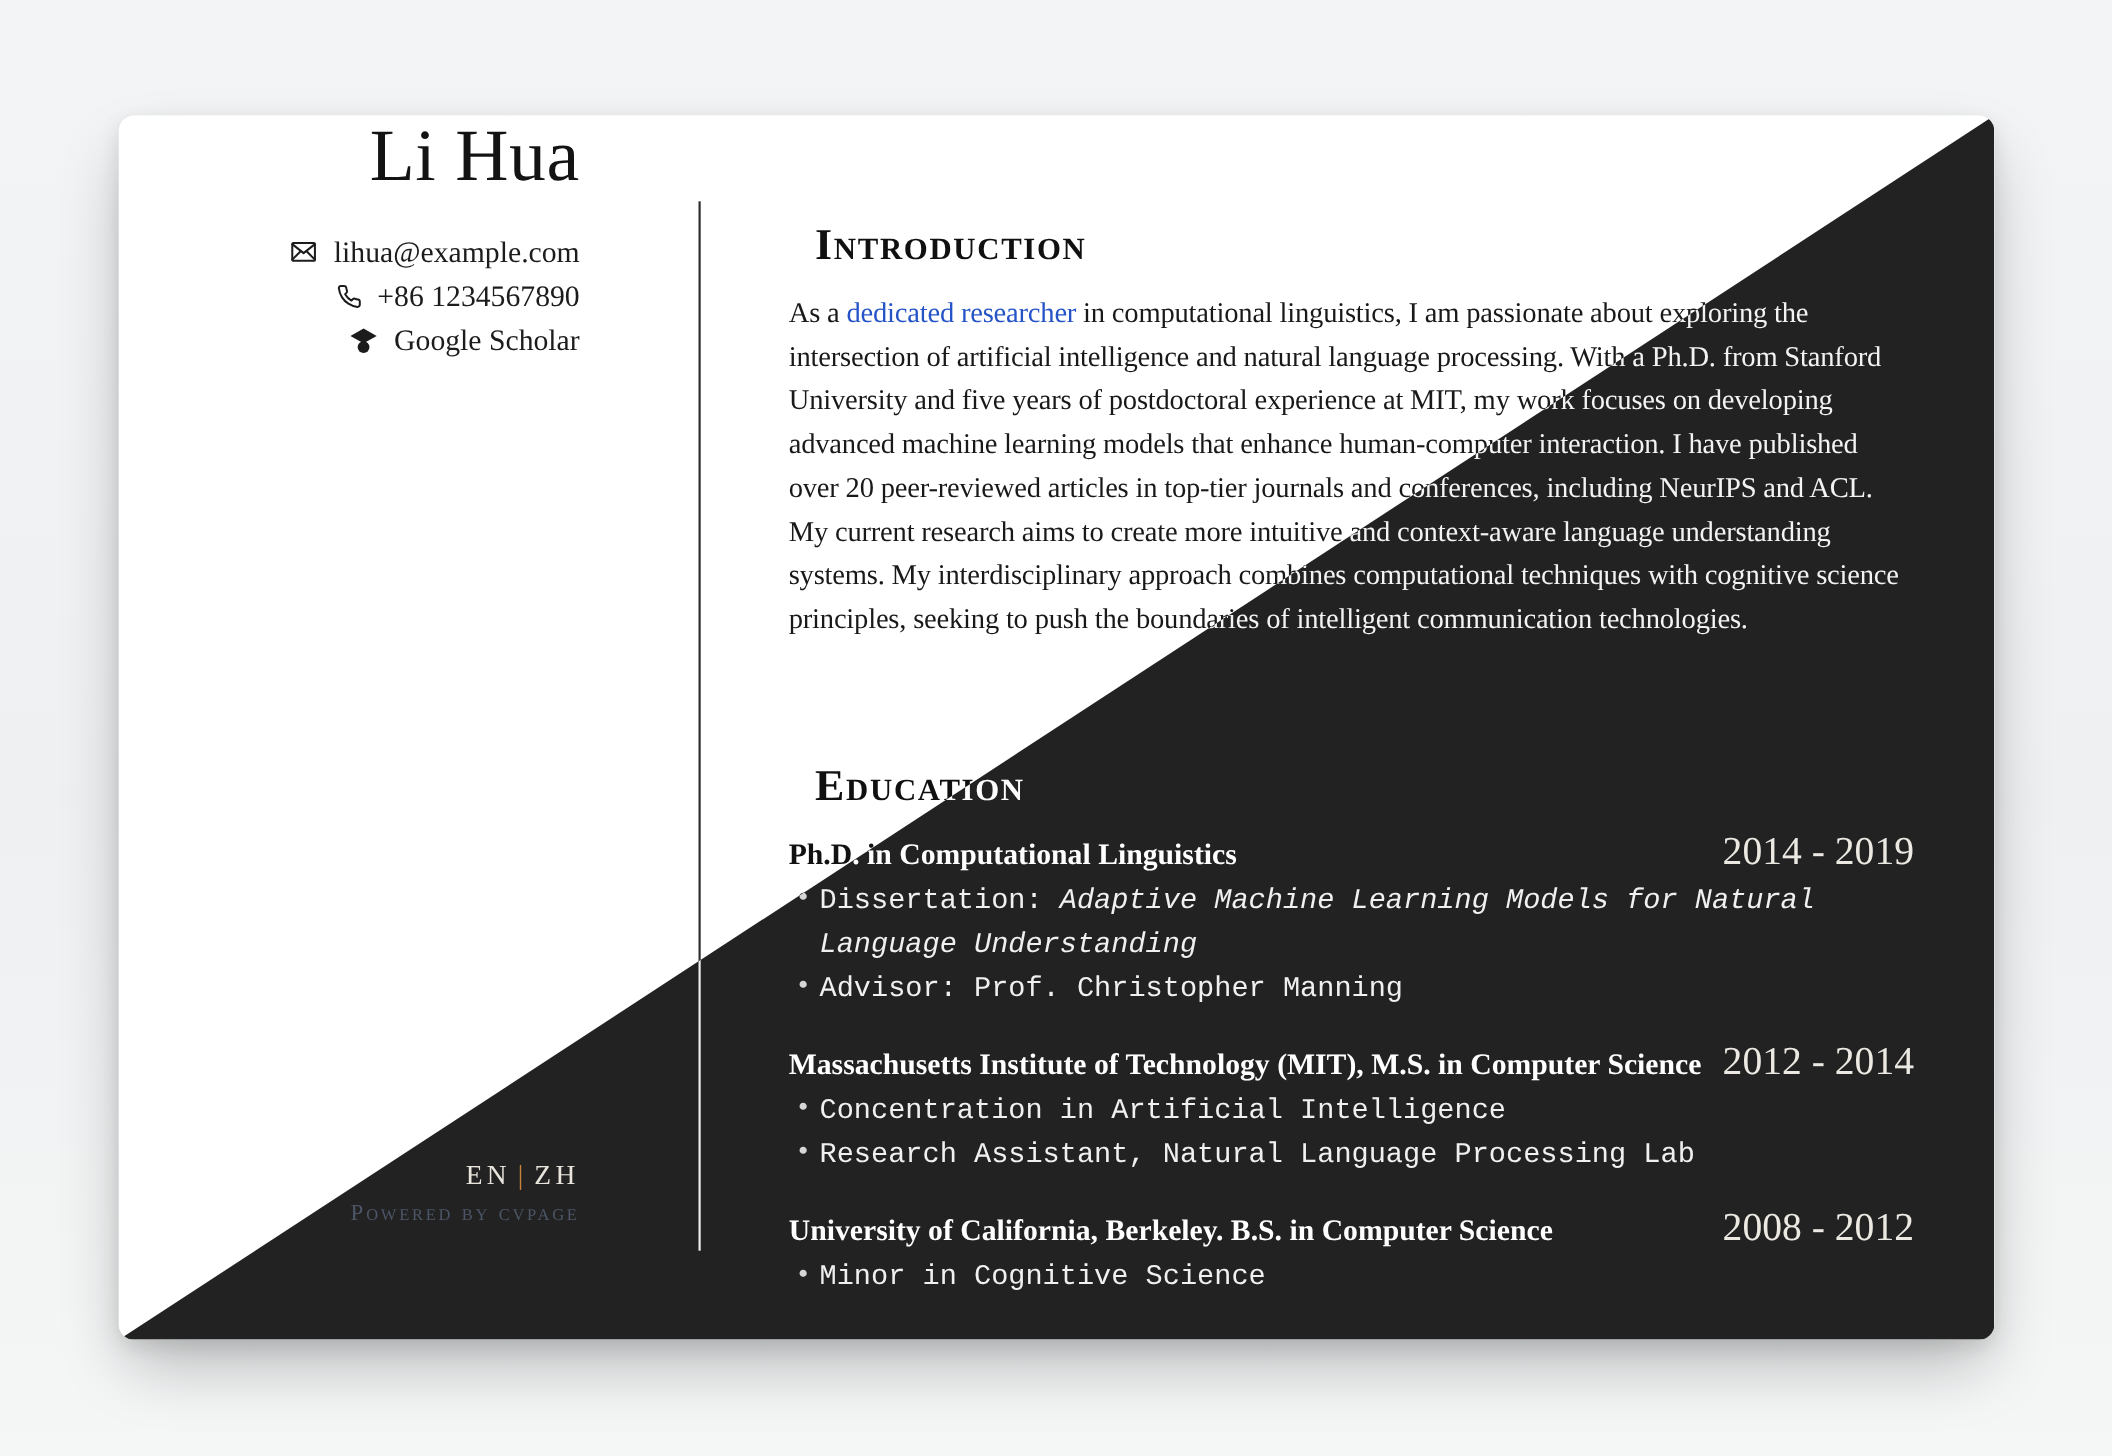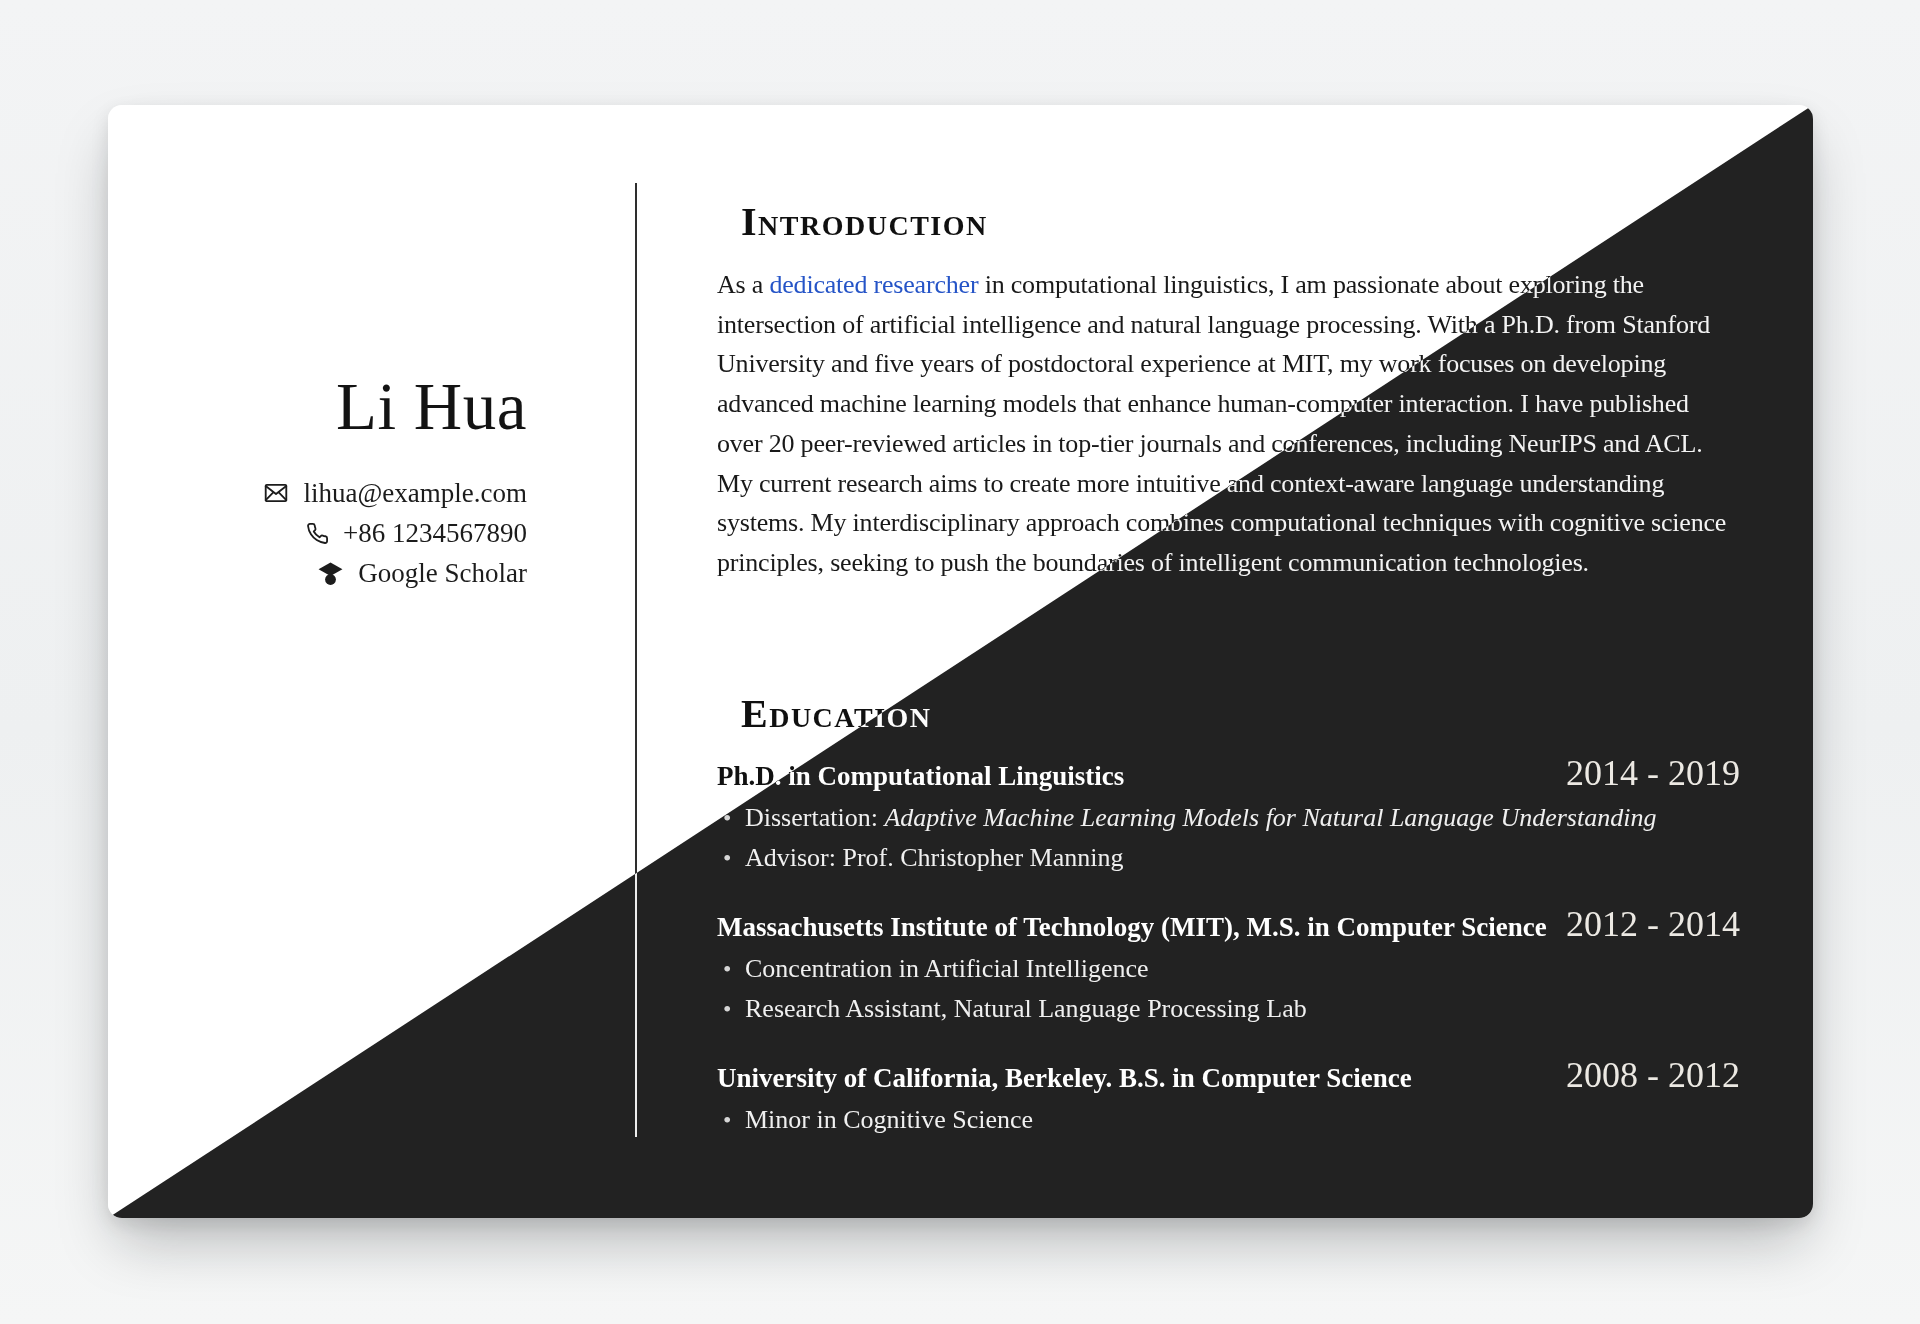--- a/index.html
+++ b/index.html
@@ -20,21 +20,21 @@
     position:absolute; inset:0; border-radius:14px; overflow:hidden;
     background:#ffffff; color:#181818;
   }
   .layer.dark {
     background:#222222; color:#f2f2f2;
     clip-path: polygon(100% 0, 100% 100%, 0 100%);
   }
 
   
   .sidebar { position:absolute; left:0; top:0; width:419px; height:100%; text-align:right; }
-  .name { margin-top:264px; font-size:67px; line-height:74px; font-weight:500; color:#131313; letter-spacing:.5px; }
+  .name { font-size:67px; line-height:74px; font-weight:500; color:#131313; letter-spacing:.5px; }
   .layer.dark .name { color:#ffffff; }
   .contact { margin-top:30px; }
   .contact-row { display:flex; justify-content:flex-end; align-items:center; gap:14px; height:40px; font-size:27px; color:#1c1c1c; }
   .layer.dark .contact-row { color:#f2f2f2; }
   .contact-row svg { flex:0 0 auto; display:block; }
   .scholar-link { color:inherit; text-decoration:none; cursor:pointer; }
 
   .side-footer { position:absolute; right:0; bottom:103px; text-align:right; }
   .lang-toggle { font-size:25px; line-height:30px; letter-spacing:4px; color:#2e2e2e; }
   .layer.dark .lang-toggle { color:#e9e5dc; }
@@ -61,21 +61,21 @@
   .layer.dark .link { color:#7f9fe8; }
 
   .heading-education { margin-top:66px; }
   .entry { margin-top:26px; }
   .entry:first-child { margin-top:14px; }
   .entry-head { display:flex; justify-content:space-between; align-items:baseline; gap:10px; line-height:40px; }
   .entry-title { font-size:27px; font-weight:700; color:#111111; }
   .layer.dark .entry-title { color:#ffffff; }
   .entry-period { font-size:36px; white-space:nowrap; color:#2a2a2a; }
   .layer.dark .entry-period { color:#ece9e3; }
-  .bullets { list-style:none; margin-top:2px; }
+  .bullets { list-style:none; margin-top:2px;font-family:Liberation Mono, monospace; }
   .bullets li { position:relative; padding-left:28px; font-size:26px; line-height:40px; color:#1d1d1d; }
   .layer.dark .bullets li { color:#f0f0f0; }
   .bullets li::before { content:"\2022"; position:absolute; left:6px; font-size:24px; color:#3a3a3a; }
   .layer.dark .bullets li::before { color:#d6d6d6; }
   .it { font-style:italic; }
   .b { font-weight:700; }
 </style>
 </head>
 <body>
 
@@ -187,20 +187,26 @@
 
         <div class="contact-row">
           <svg width="27" height="25" viewBox="0 0 26 24" fill="currentColor">
             <path d="M13 1.5 24.5 8 13 14.5 1.5 8 Z"></path>
             <circle cx="13" cy="17.8" r="5.2"></circle>
           </svg>
           <a class="scholar-link">Google Scholar</a>
         </div>
       </div>
 
+      <div class="side-footer">
+        <div class="lang-toggle">
+          <a class="lang">EN</a><span class="lang-sep">|</span><a class="lang">ZH</a>
+        </div>
+        <a class="powered">Powered by cvpage</a>
+      </div>
     </aside>
 
     <div class="divider"></div>
 
     <main class="main">
       <h2 class="section-heading heading-intro">Introduction</h2>
       <p class="intro-para"><span>As a </span><a class="link">dedicated researcher</a><span> in computational linguistics, I am passionate about exploring the intersection of artificial intelligence and natural language processing. With a Ph.D. from Stanford University and five years of postdoctoral experience at MIT, my work focuses on developing advanced machine learning models that enhance human-computer interaction. I have published over 20 peer-reviewed articles in top-tier journals and conferences, including NeurIPS and ACL. My current research aims to create more intuitive and context-aware language understanding systems. My interdisciplinary approach combines computational techniques with cognitive science principles, seeking to push the boundaries of intelligent communication technologies.</span></p>
 
       <h2 class="section-heading heading-education">Education</h2>
       <div class="entries">

